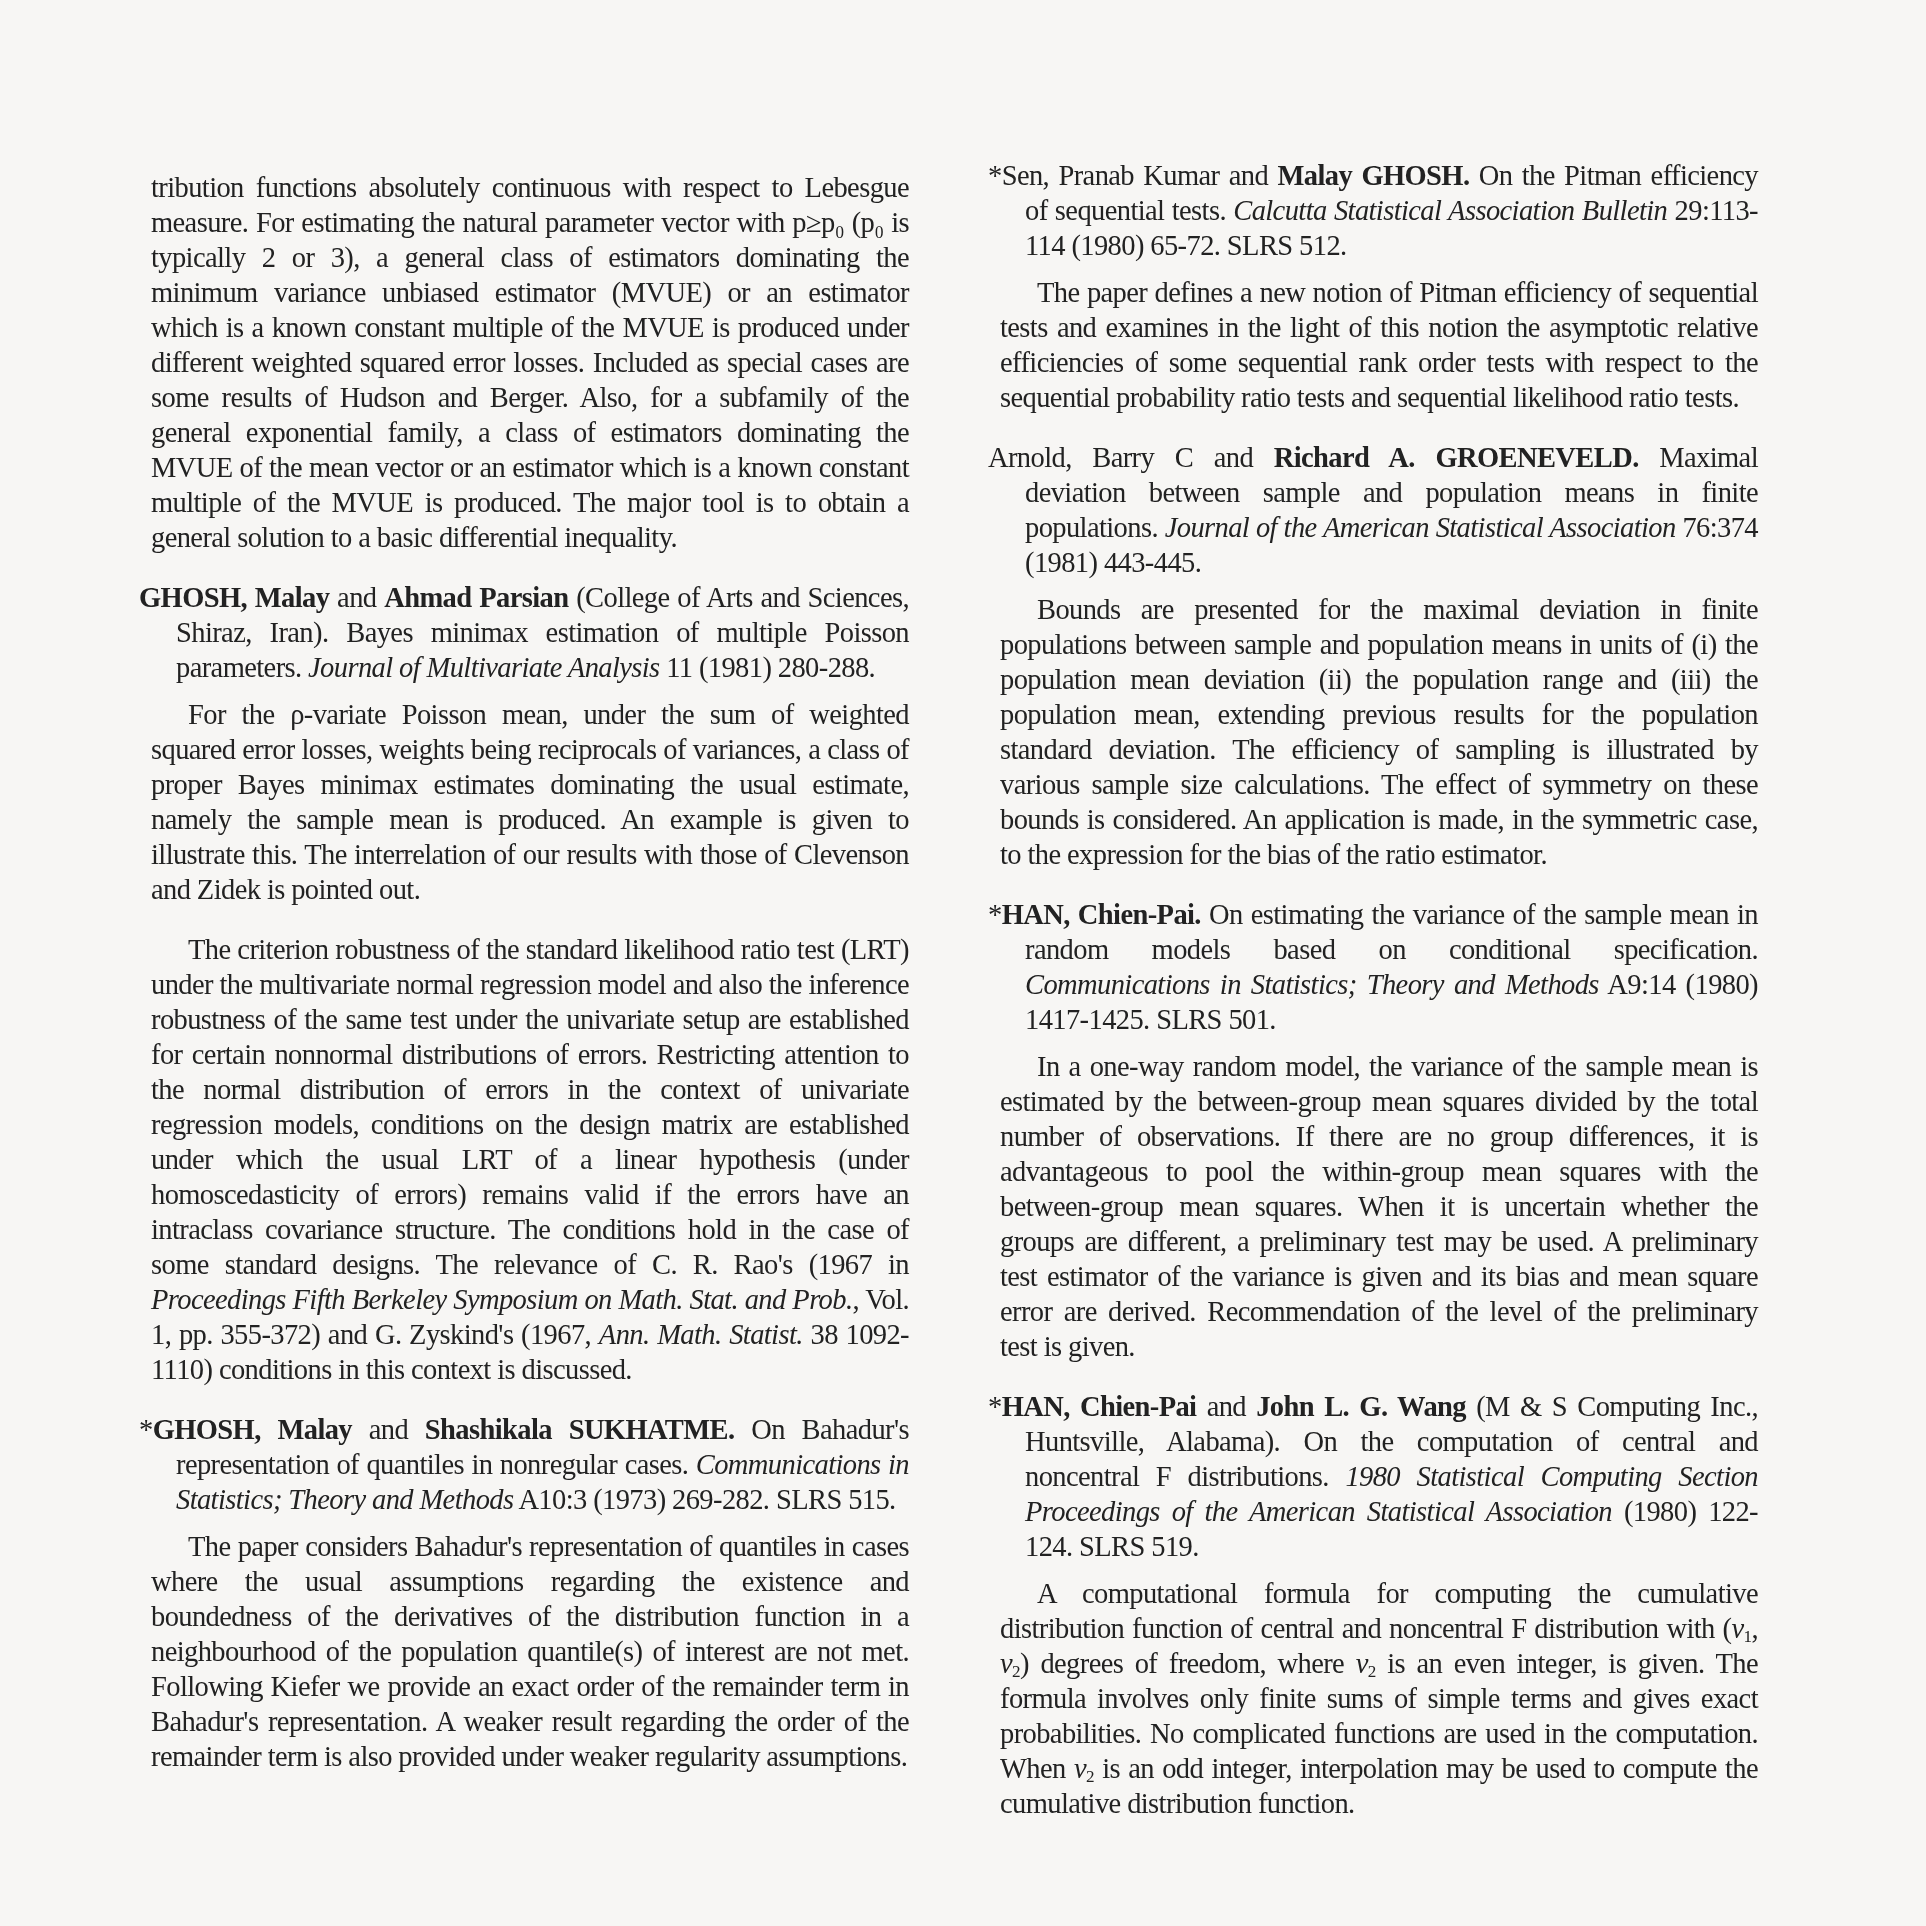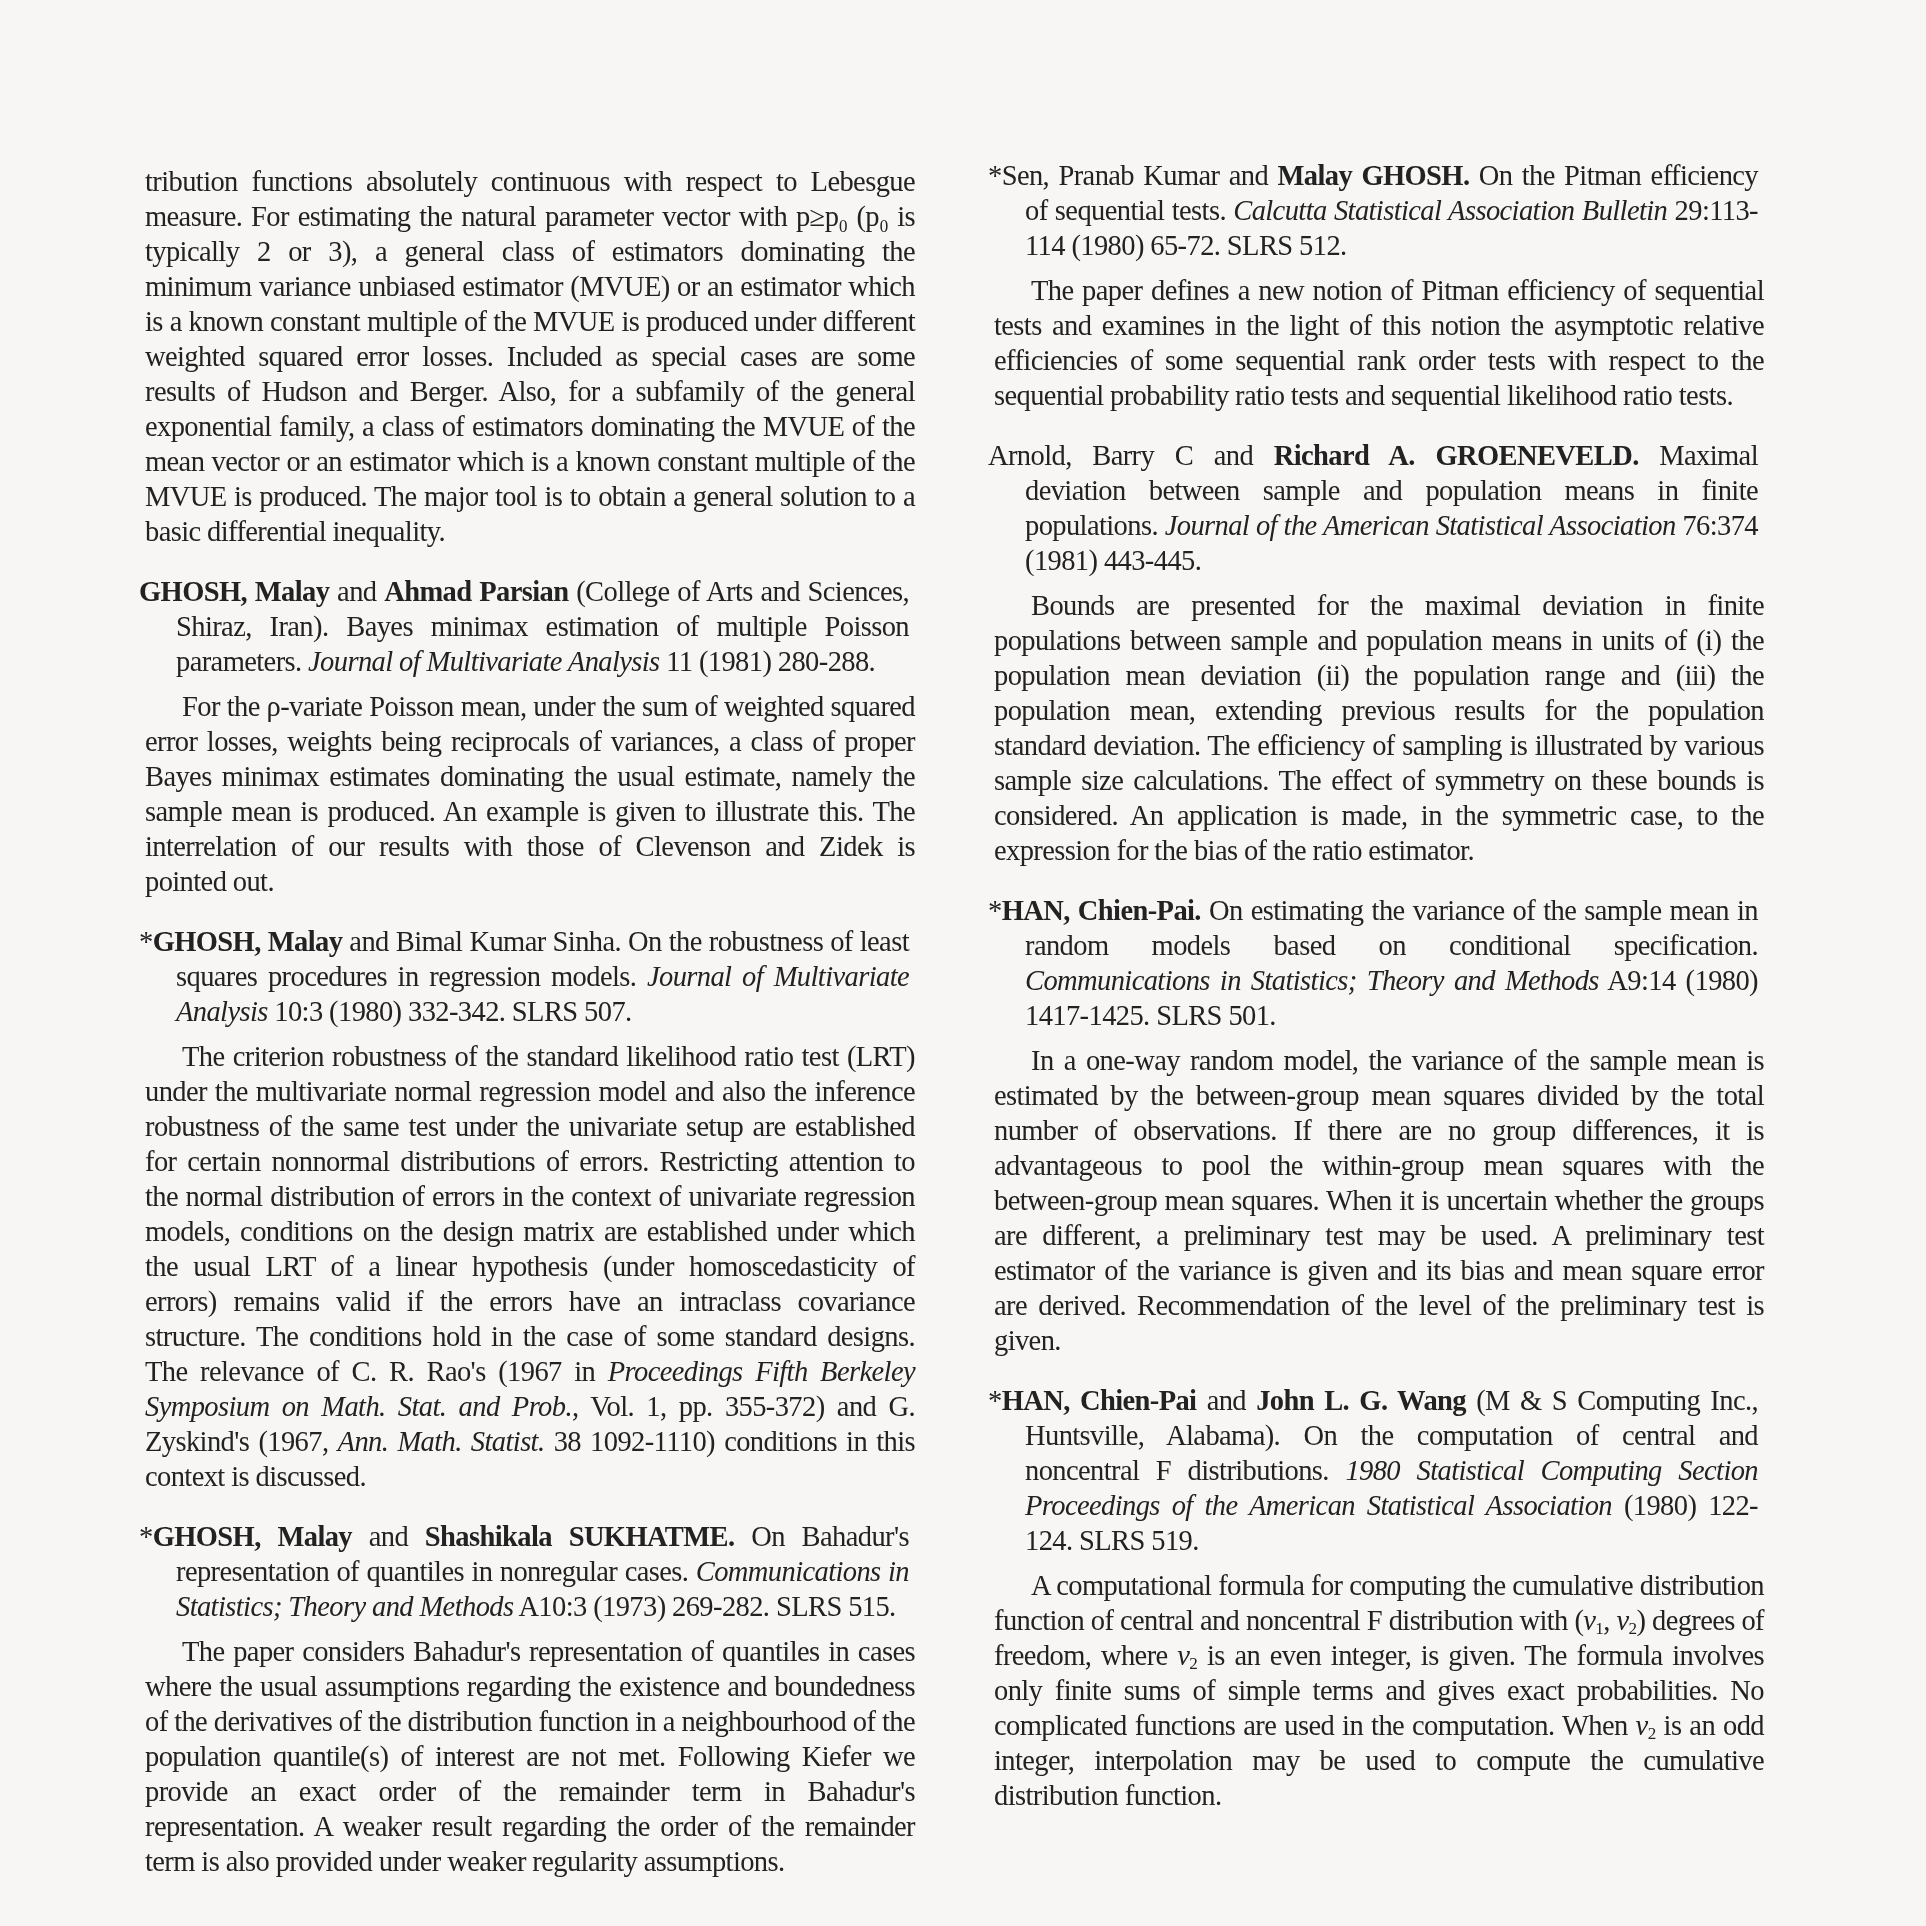--- a/index.html
+++ b/index.html
@@ -26,42 +26,41 @@
   .col-right { left: 988px; }
   .entry { margin: 0 0 25px 0; }
   .citation {
     margin: 0 12px 10px 0;
     padding-left: 37px;
     text-indent: -37px;
   }
   .citation b { font-weight: bold; }
   .citation i, .abstract i { font-style: italic; }
   .abstract {
-    margin: 6px;
+    margin: 12px;
     text-indent: 37px;
   }
   .abstract.continuation { text-indent: 0; }
   sub { font-size: 0.6em; vertical-align: -0.25em; line-height: 0; }
 </style>
 </head>
 <body>
 
 <div class="col col-left">
 
   <div class="entry">
     <p class="abstract continuation">tribution functions absolutely continuous with respect to Lebesgue measure. For estimating the natural parameter vector with p≥p₀ (p₀ is typically 2 or 3), a general class of estimators dominating the minimum variance unbiased estimator (MVUE) or an estimator which is a known constant multiple of the MVUE is produced under different weighted squared error losses. Included as special cases are some results of Hudson and Berger. Also, for a subfamily of the general exponential family, a class of estimators dominating the MVUE of the mean vector or an estimator which is a known constant multiple of the MVUE is produced. The major tool is to obtain a general solution to a basic differential inequality.</p>
   </div>
 
   <div class="entry">
     <p class="citation"><span></span><b>GHOSH, Malay</b><span> and </span><b>Ahmad Parsian</b><span> (College of Arts and Sciences, Shiraz, Iran).</span><span> Bayes minimax estimation of multiple Poisson parameters. </span><i>Journal of Multivariate Analysis</i><span> 11 (1981) 280-288.</span></p>
     <p class="abstract">For the ρ-variate Poisson mean, under the sum of weighted squared error losses, weights being reciprocals of variances, a class of proper Bayes minimax estimates dominating the usual estimate, namely the sample mean is produced. An example is given to illustrate this. The interrelation of our results with those of Clevenson and Zidek is pointed out.</p>
   </div>
 
   <div class="entry">
-    <p class="citation"><span>*</span><b>GHOSH, Malay</b><span> and </span><span>Bimal Kumar Sinha.</span><span> On the robustness of least squares procedures in regression models. </span><i>Journal of Multivariate Analysis</i><span> 10:3 (1980) 332-342. SLRS 507.</span></p>
     <p class="abstract"><span>The criterion robustness of the standard likelihood ratio test (LRT) under the multivariate normal regression model and also the inference robustness of the same test under the univariate setup are established for certain nonnormal distributions of errors. Restricting attention to the normal distribution of errors in the context of univariate regression models, conditions on the design matrix are established under which the usual LRT of a linear hypothesis (under homoscedasticity of errors) remains valid if the errors have an intraclass covariance structure. The conditions hold in the case of some standard designs. The relevance of C. R. Rao's (1967 in </span><i>Proceedings Fifth Berkeley Symposium on Math. Stat. and Prob.</i><span>, Vol. 1, pp. 355-372) and G. Zyskind's (1967, </span><i>Ann. Math. Statist.</i><span> 38 1092-1110) conditions in this context is discussed.</span></p>
   </div>
 
   <div class="entry">
     <p class="citation"><span>*</span><b>GHOSH, Malay</b><span> and </span><b>Shashikala SUKHATME.</b><span> On Bahadur's representation of quantiles in nonregular cases. </span><i>Communications in Statistics; Theory and Methods</i><span> A10:3 (1973) 269-282. SLRS 515.</span></p>
     <p class="abstract">The paper considers Bahadur's representation of quantiles in cases where the usual assumptions regarding the existence and boundedness of the derivatives of the distribution function in a neighbourhood of the population quantile(s) of interest are not met. Following Kiefer we provide an exact order of the remainder term in Bahadur's representation. A weaker result regarding the order of the remainder term is also provided under weaker regularity assumptions.</p>
   </div>
 
 </div>
 

